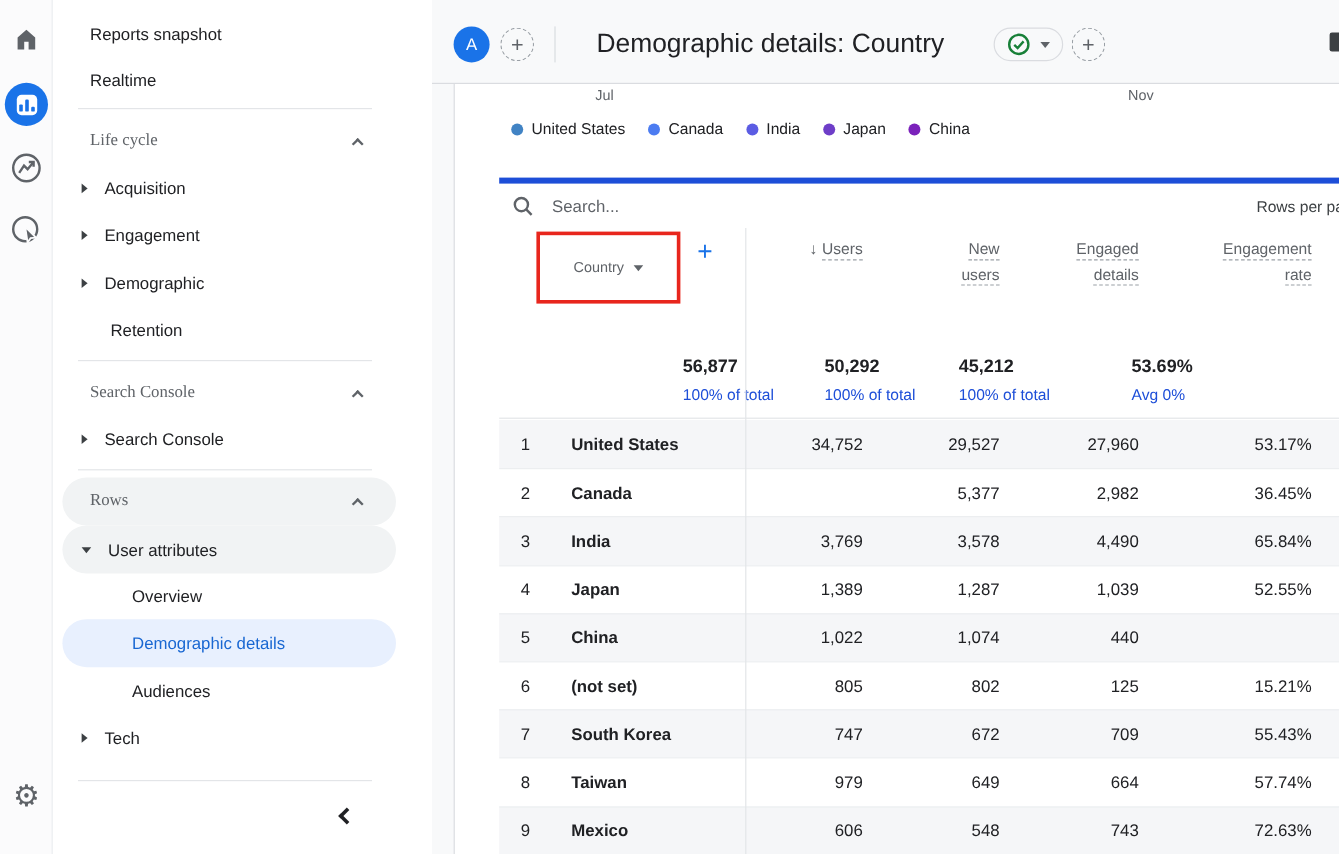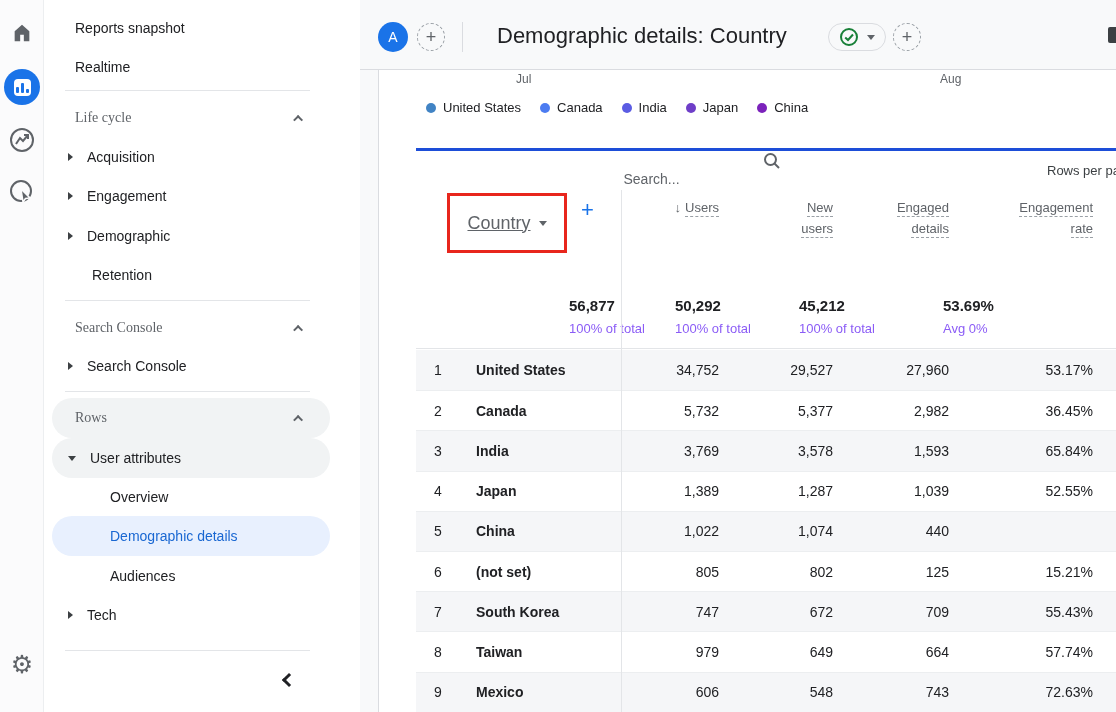--- a/index.html
+++ b/index.html
@@ -51,37 +51,37 @@
   
   .appbg { position:absolute; left:345px; top:0; width:771px; height:712px; background:#f8f9fa; z-index:1; }
   .card { position:absolute; left:378px; top:70px; width:738px; height:642px; background:#fff;
     border-left:1px solid #dadce0; z-index:2; }
   .axis-lbl { position:absolute; top:2px; font-size:12px; color:#5f6368; }
   .legend { position:absolute; left:47px; top:30px; display:flex; gap:19px; align-items:center; }
   .leg-item { display:flex; align-items:center; gap:7px; font-size:13px; color:#202124; }
   .dot { width:10px; height:10px; border-radius:50%; }
 
   .search-row { position:absolute; left:37px; top:78px; width:701px; height:42px;
-    border-top:3px solid #1d4ed8; display:flex; align-items:center;flex-direction:column; }
+    border-top:5px solid #1d4ed8; display:flex; align-items:center; }
   .search-input { border:none; outline:none; background:transparent; font-size:14px; color:#202124;
     font-family:"Liberation Sans", sans-serif; margin-left:14px; width:300px; }
   .search-input::placeholder { color:#5f6368; }
   .rpp { position:absolute; left:631px; top:12px; font-size:13px; color:#3c4043; white-space:nowrap; }
 
   .vcol-div { position:absolute; left:242px; top:120px; width:1px; height:522px; background:#e3e5e8; z-index:3; }
   .redbox { position:absolute; left:68px; top:123px; width:120px; height:60px; border:3px solid #e8261d;
     z-index:4; display:flex; align-items:center; justify-content:center; gap:8px; }
-  .redbox .lbl { font-size:18px; color:#5f6368;text-decoration:underline; }
+  .redbox .lbl { font-size:12px; color:#5f6368; }
   .add-col { position:absolute; left:202px; top:127px; font-size:22px; color:#1a73e8; font-weight:400; }
   .colhead { position:absolute; top:127px; width:130px; text-align:right; font-size:13px; color:#5f6368; line-height:21px; }
   .dash { border-bottom:1px dashed #9aa0a6; padding-bottom:1px; }
   .sort-arrow { margin-right:4px; }
 
   .tot-num { font-size:15px; font-weight:700; color:#202124; }
-  .tot-sub { font-size:13px; color:#8b5cf6; margin-top:7px; }
+  .tot-sub { font-size:13px; color:#1d4ed8; margin-top:7px; }
   .totcell { position:absolute; top:227px; width:150px; text-align:left; }
   .tot-div { position:absolute; left:37px; top:278px; width:701px; height:1px; background:#e3e5e8; }
 
   .rows-host { position:absolute; left:37px; top:280px; width:701px; }
   .trow { position:relative; width:701px; height:40.2px; background:#fff; }
   .trow.band { background:#f5f6f8; }
   .trow + .trow { border-top:1px solid #eceef0; }
   .cell { position:absolute; top:0; height:100%; display:flex; align-items:center; font-size:14px; color:#202124; }
   .c-rank { left:18px; }
   .c-country { left:60px; font-weight:700; }
@@ -207,22 +207,22 @@
     <span class="tri-r"></span>
     <span class="lbl">Tech</span>
   </div>
   <div class="divider" style="top:650px;"></div>
   <div class="srow" style="top:660px; padding-left:240px;">
     <span class="collapse-chev"></span>
   </div>
 </div>
 
 <div class="card">
-  <div class="axis-lbl" style="left:117px;margin-left:20px;">Jul</div>
-  <div class="axis-lbl" style="left:561px;">Aug</div>
+  <div class="axis-lbl" style="left:117px;">Jul</div>
+  <div class="axis-lbl" style="left:561px;">Nov</div>
 
   <div class="legend">
     <div class="leg-item">
       <span class="dot" style="background: rgb(65, 131, 196);"></span>
       <span>United States</span>
     </div>
     <div class="leg-item">
       <span class="dot" style="background: rgb(76, 124, 241);"></span>
       <span>Canada</span>
     </div>
@@ -270,21 +270,21 @@
   </div>
   <div class="colhead" style="left:584px;">
     <span class="dash">Engagement</span><br>
     <span class="dash">rate</span>
   </div>
 
   <div class="totcell" style="left:190px;">
     <div class="tot-num">56,877</div>
     <div class="tot-sub">100% of total</div>
   </div>
-  <div class="totcell" style="left:296px;">
+  <div class="totcell" style="left:308px;">
     <div class="tot-num">50,292</div>
     <div class="tot-sub">100% of total</div>
   </div>
   <div class="totcell" style="left:420px;">
     <div class="tot-num">45,212</div>
     <div class="tot-sub">100% of total</div>
   </div>
   <div class="totcell" style="left:564px;">
     <div class="tot-num">53.69%</div>
     <div class="tot-sub">Avg 0%</div>
@@ -296,31 +296,30 @@
     <div class="cell c-rank">1</div>
     <div class="cell c-country">United States</div>
     <div class="cell c-num c-users">34,752</div>
     <div class="cell c-num c-new">29,527</div>
     <div class="cell c-num c-eng">27,960</div>
     <div class="cell c-num c-rate">53.17%</div>
   </div>
       <div class="trow">
     <div class="cell c-rank">2</div>
     <div class="cell c-country">Canada</div>
-    <div class="cell c-num c-users">5,732</div>
     <div class="cell c-num c-new">5,377</div>
     <div class="cell c-num c-eng">2,982</div>
     <div class="cell c-num c-rate">36.45%</div>
   </div>
       <div class="trow band">
     <div class="cell c-rank">3</div>
     <div class="cell c-country">India</div>
     <div class="cell c-num c-users">3,769</div>
     <div class="cell c-num c-new">3,578</div>
-    <div class="cell c-num c-eng">1,593</div>
+    <div class="cell c-num c-eng">4,490</div>
     <div class="cell c-num c-rate">65.84%</div>
   </div>
       <div class="trow">
     <div class="cell c-rank">4</div>
     <div class="cell c-country">Japan</div>
     <div class="cell c-num c-users">1,389</div>
     <div class="cell c-num c-new">1,287</div>
     <div class="cell c-num c-eng">1,039</div>
     <div class="cell c-num c-rate">52.55%</div>
   </div>

